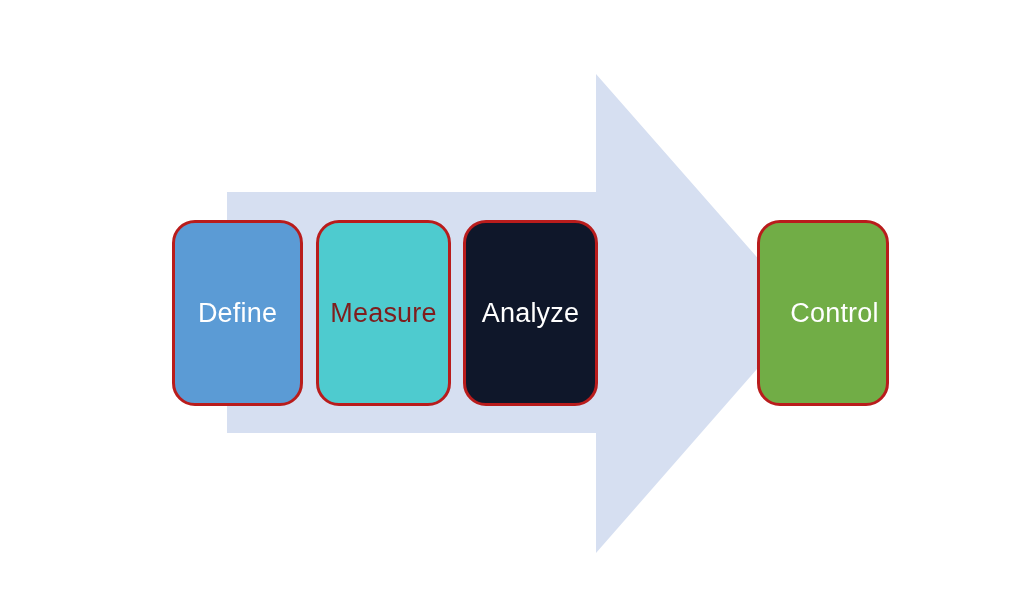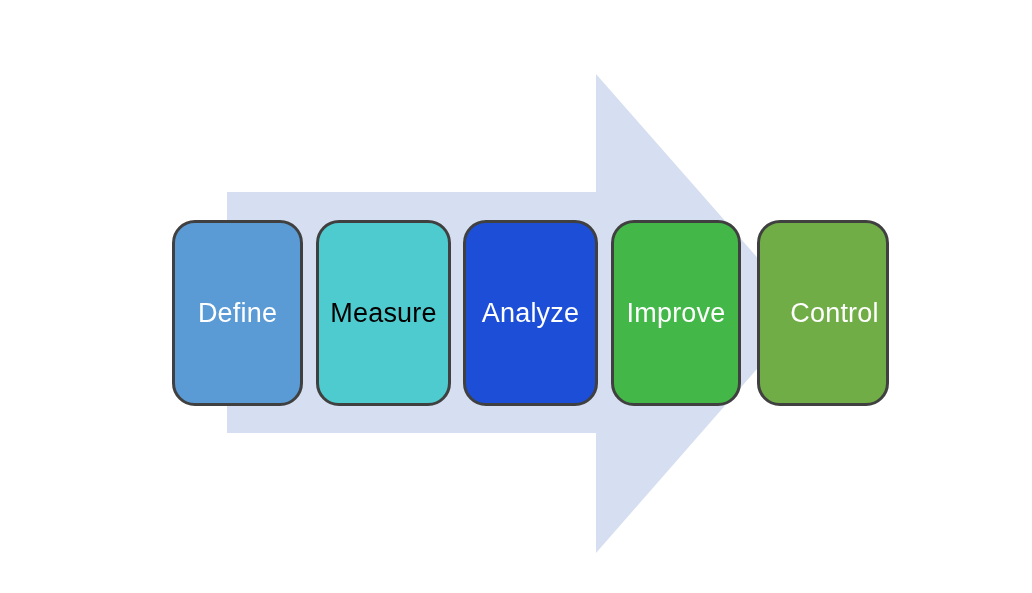--- a/index.html
+++ b/index.html
@@ -29,21 +29,21 @@
     width: 1032px;
     height: 593px;
   }
 
   
   .phase-box {
     position: absolute;
     top: 220px;
     height: 186px;
     border-radius: 23px;
-    border: 3px solid #404040;
+    border: 3px solid #b91c1c;
     box-sizing: border-box;
     display: flex;
     align-items: center;
     justify-content: center;
   }
   .phase-label {
     color: #ffffff;
     font-family: "Liberation Sans", sans-serif;
     font-size: 27px;
     font-weight: 400;
@@ -66,28 +66,25 @@
 
   <svg id="arrow-layer" viewBox="0 0 1032 593" width="1032" height="593" aria-hidden="true">
     <polygon id="arrow-shape" points="227,192 596,192 596,74 806,313 596,553 596,433 227,433" fill="#d6dff1"></polygon>
   </svg>
 
   <div class="phase-box" id="phase-0" style="background: rgb(91, 155, 213);">
     <span class="phase-label" style="color: rgb(255, 255, 255);">Define</span>
   </div>
 
   <div class="phase-box" id="phase-1" style="background: rgb(78, 203, 207);">
-    <span class="phase-label" style="color: #000000;">Measure</span>
+    <span class="phase-label" style="color: #7f1d1d;">Measure</span>
   </div>
 
-  <div class="phase-box" id="phase-2" style="background: #1d4ed8;">
+  <div class="phase-box" id="phase-2" style="background: #0f172a;">
     <span class="phase-label" style="color: rgb(255, 255, 255);">Analyze</span>
   </div>
 
-  <div class="phase-box" id="phase-3" style="background: rgb(67, 184, 73);">
-    <span class="phase-label" style="color: rgb(255, 255, 255);">Improve</span>
-  </div>
 
   <div class="phase-box" id="phase-4" style="background: rgb(113, 173, 70);">
     <span class="phase-label" style="color: rgb(255, 255, 255); margin-left: 23px;">Control</span>
   </div>
 
 </div>
 
 </body></html>

